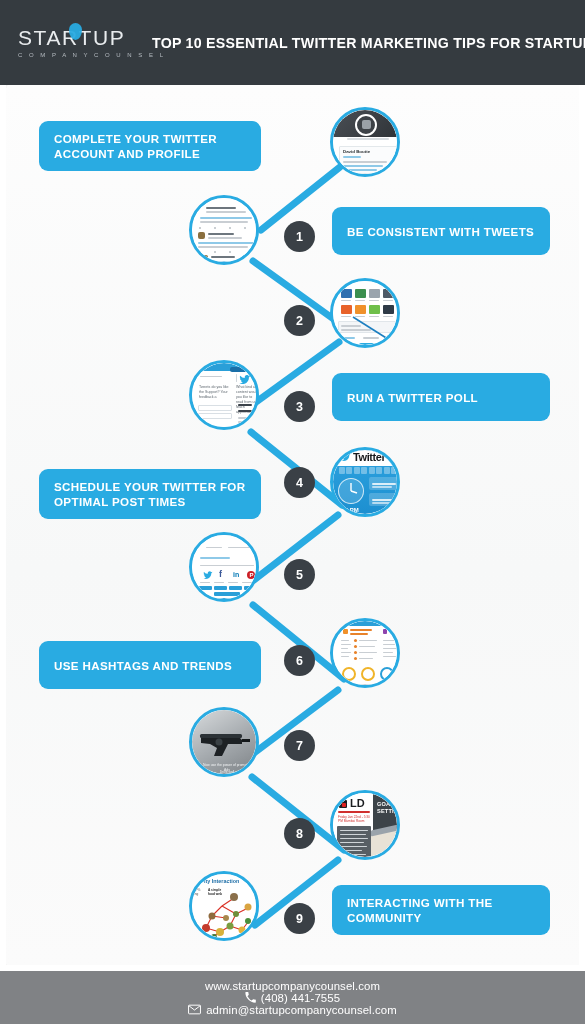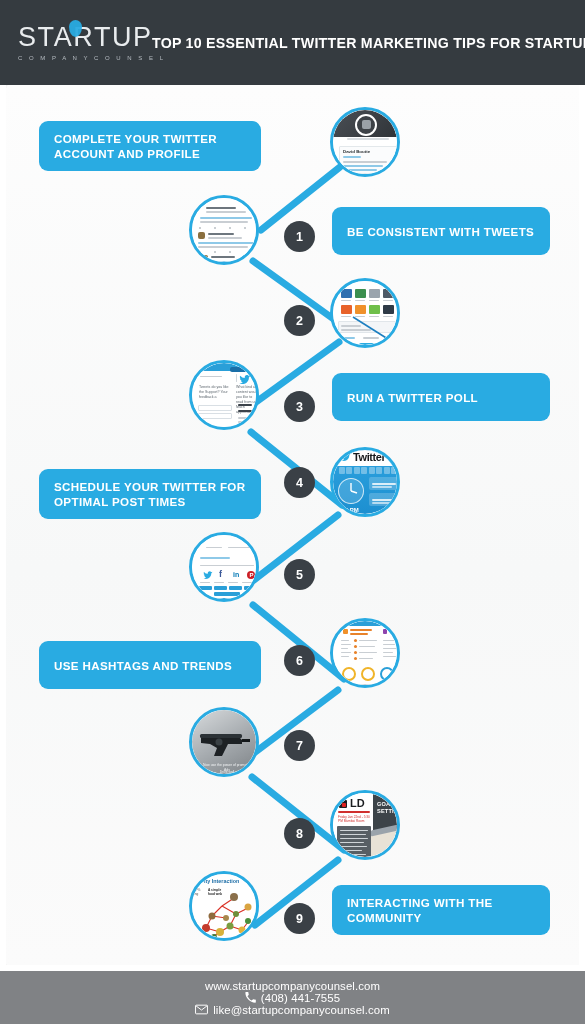--- a/index.html
+++ b/index.html
@@ -32,21 +32,21 @@
   #logo-block {
     width: 118px;
     margin-left: 18px;
     display: flex;
     flex-direction: column;
     align-items: flex-start;
     justify-content: center;
   }
   #logo-word {
     position: relative;
-    font-size: 27px;
+    font-size: 21px;
     letter-spacing: 1.6px;
     color: #e9ecee;
     font-weight: 400;
     line-height: 1;
     white-space: nowrap;
   }
   #logo-drop {
     position: absolute;
     left: 51px; top: -4px;
     width: 13px; height: 17px;
@@ -521,17 +521,17 @@
     </div>
     <span class="f-gap"></span>
     <span class="f-gap"></span>
     <div class="f-item">
       <span class="f-ico">
         <svg width="13" height="11" viewBox="0 0 24 18" fill="none" stroke="#ffffff" stroke-width="1.8">
           <rect x="1" y="1" width="22" height="16" rx="1.5"></rect>
           <path d="M1.5 2 L12 10 L22.5 2"></path>
         </svg>
       </span>
-      <span>like@startupcompanycounsel.com</span>
+      <span>admin@startupcompanycounsel.com</span>
     </div>
   </div>
 
 </div>
 
 </body></html>

